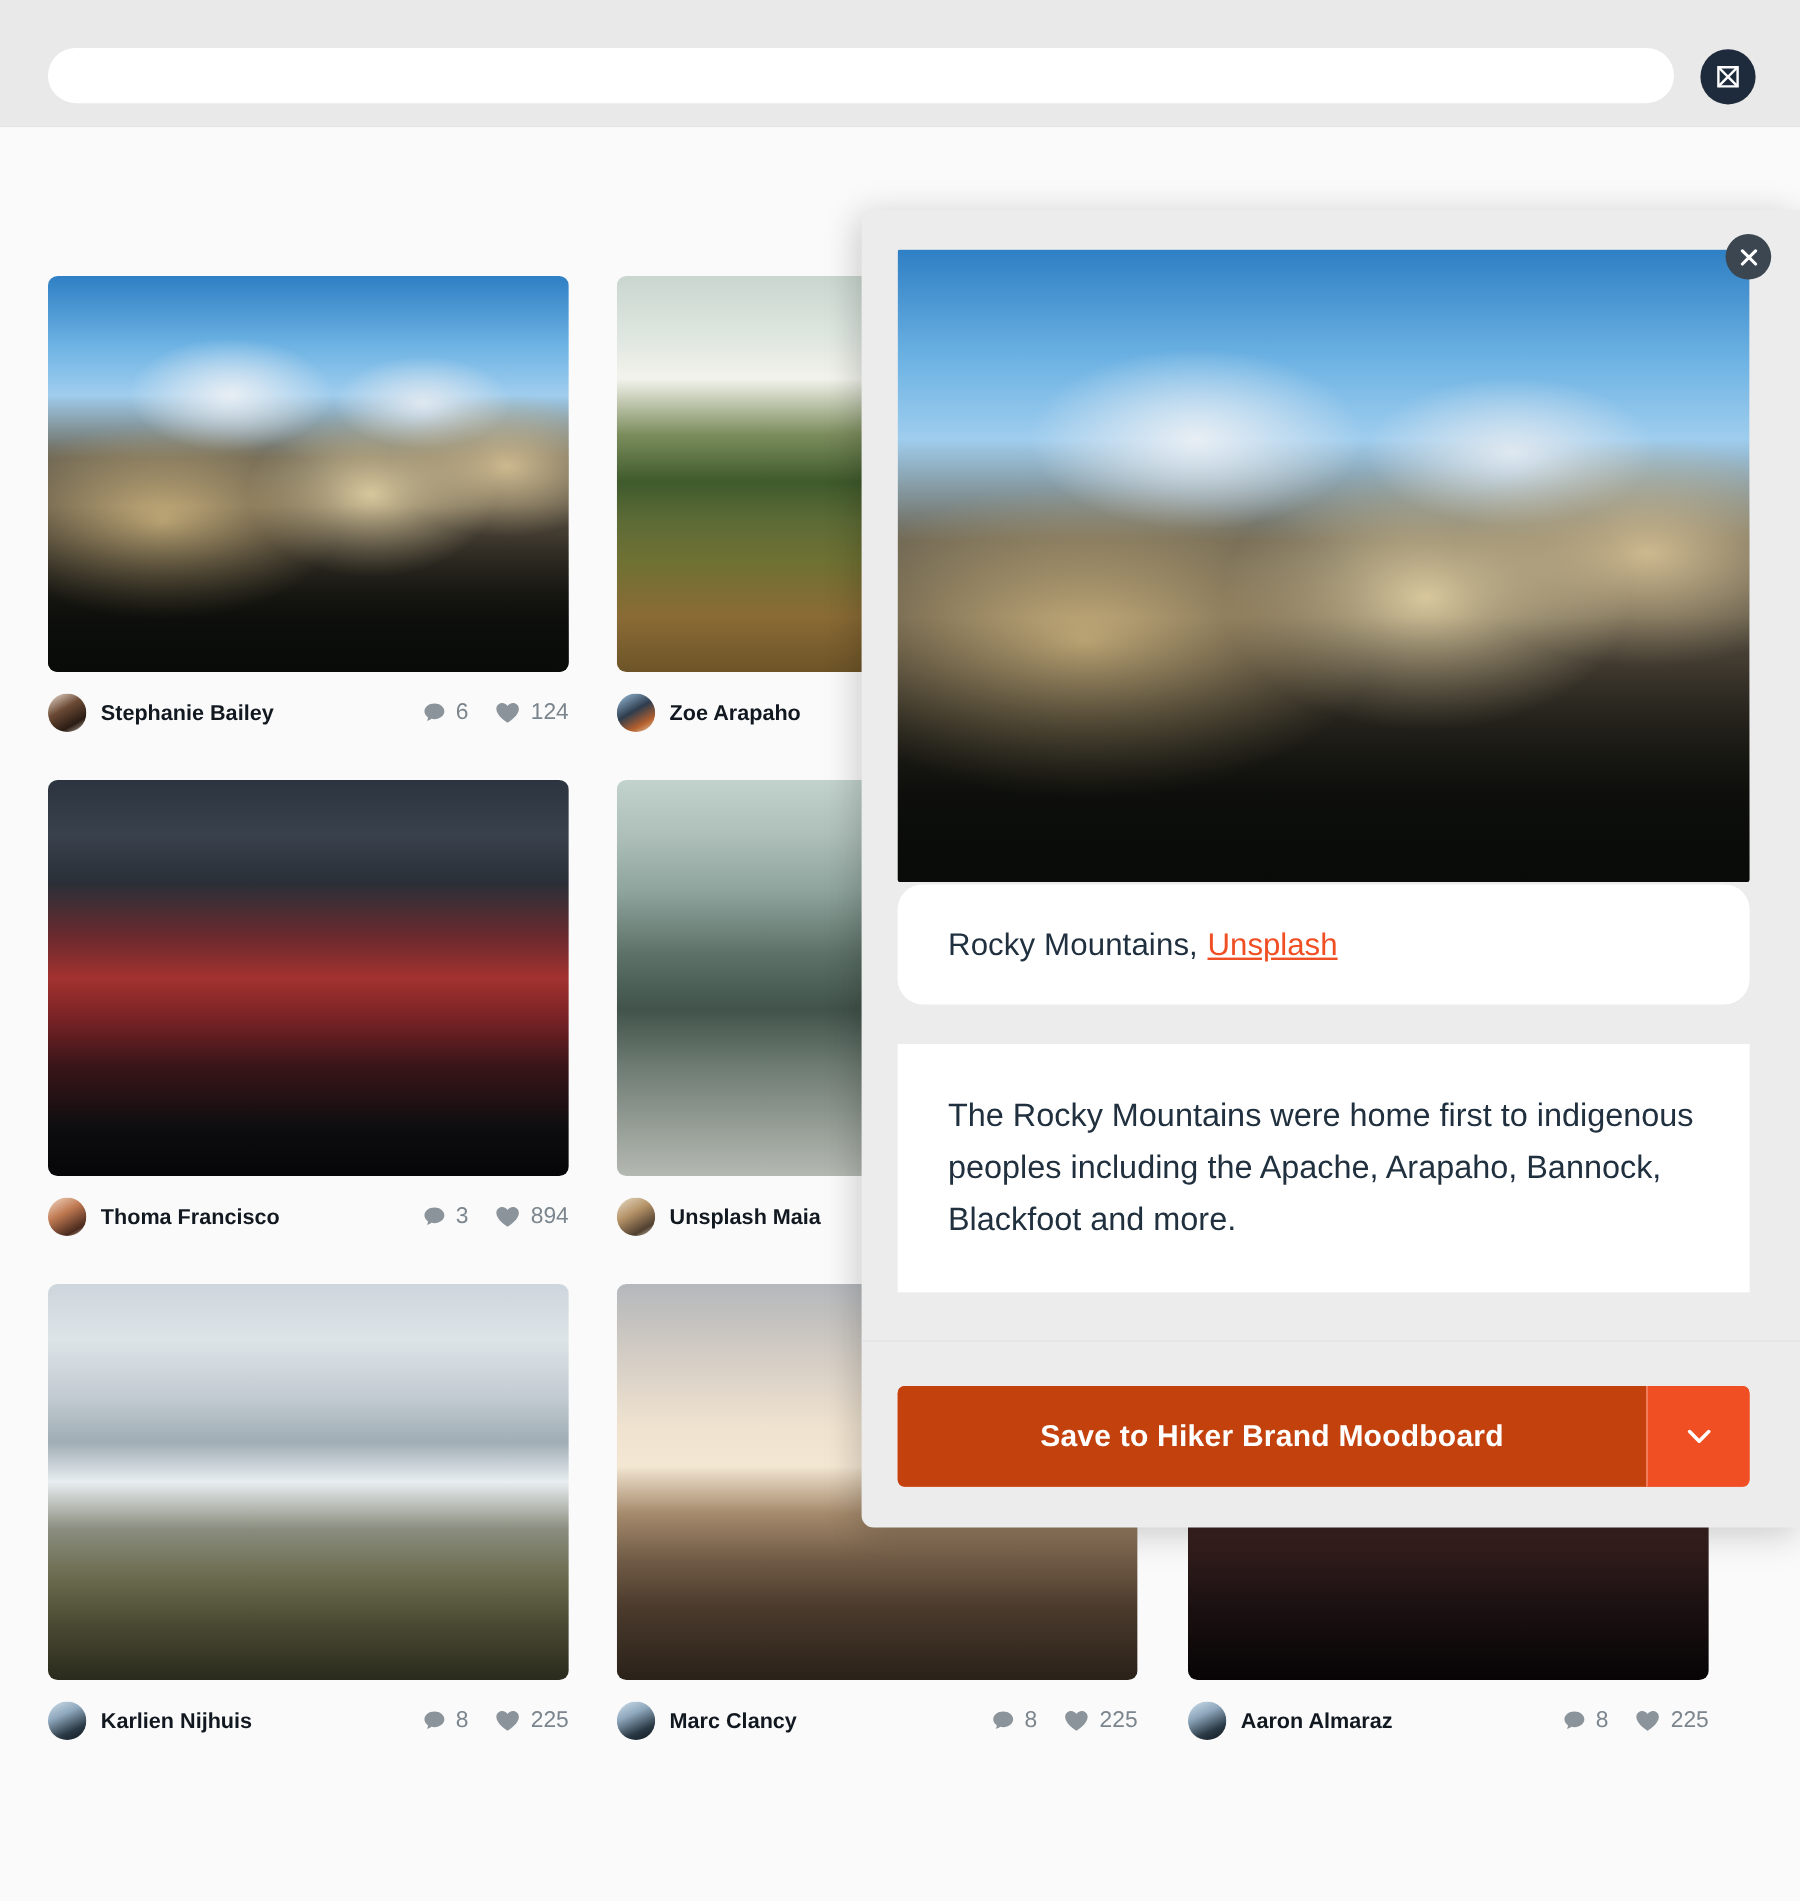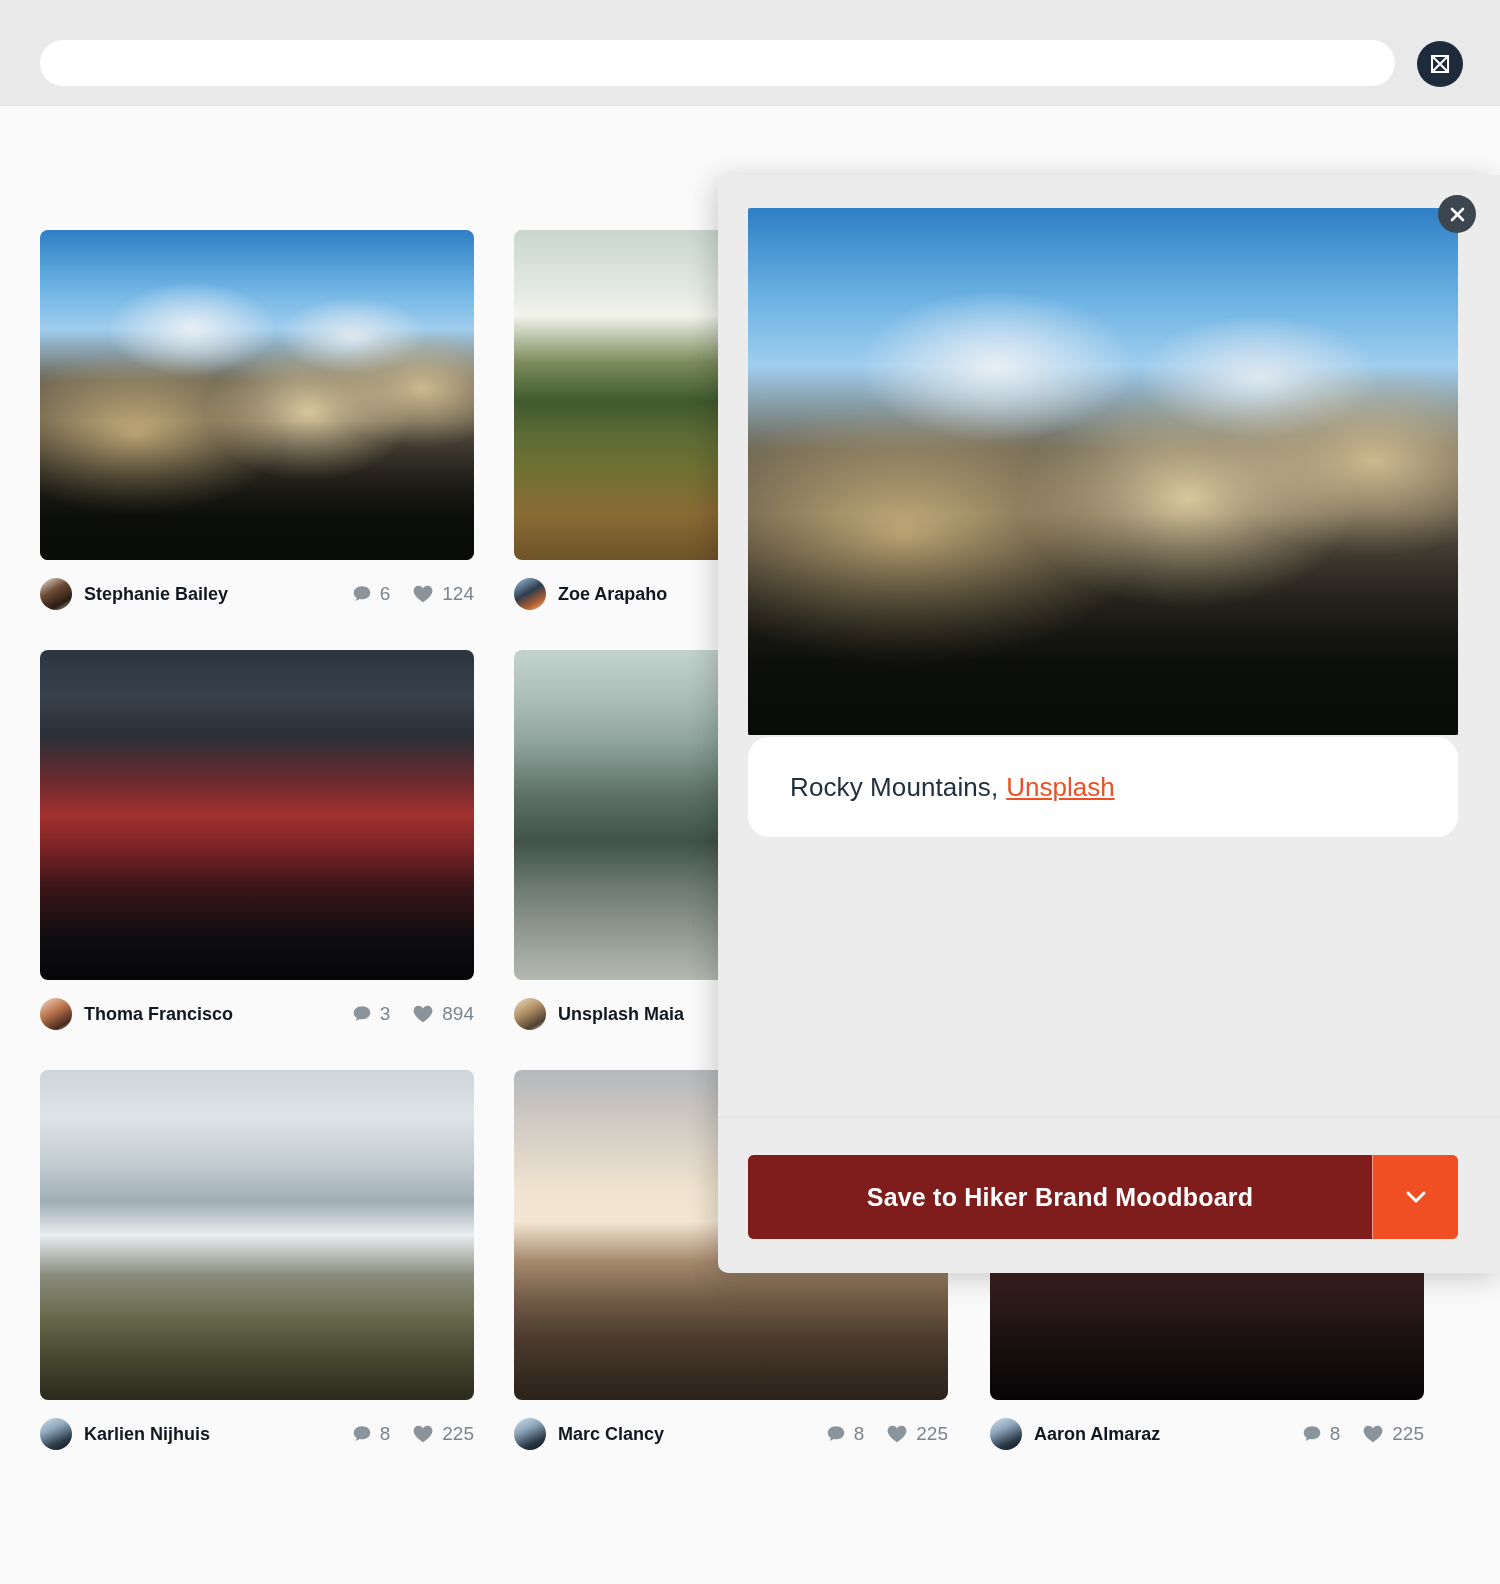--- a/index.html
+++ b/index.html
@@ -219,21 +219,21 @@
     width: 710px;
     height: 84px;
     display: flex;
     border-radius: 6px;
     overflow: hidden;
     background: #f04e23;
   }
   .save-btn {
     flex: 1 1 auto;
     border: none;
-    background: #7f1d1d;
+    background: #c2410c;
     color: #ffffff;
     font-family: "Liberation Sans", sans-serif;
     font-size: 25px;
     font-weight: bold;
     cursor: pointer;
     letter-spacing: 0.2px;
   }
   .save-caret {
     flex: 0 0 86px;
     background: #f04e23;
@@ -492,20 +492,23 @@
       <svg width="17" height="17" viewBox="0 0 17 17" aria-hidden="true">
         <path d="M3 3 L14 14 M14 3 L3 14" stroke="#ffffff" stroke-width="2.6" stroke-linecap="round"></path>
       </svg>
     </button>
 
     <div class="panel-title">
       <span class="t">Rocky Mountains,</span>
       <a class="src" href="#">Unsplash</a>
     </div>
 
+    <div class="panel-desc">
+      <p>The Rocky Mountains were home first to indigenous peoples including the Apache, Arapaho, Bannock, Blackfoot and more.</p>
+    </div>
 
     <div class="modal-divider"></div>
 
     <div class="save-row">
       <button class="save-btn">Save to Hiker Brand Moodboard</button>
       <button class="save-caret" aria-label="More save options">
         <svg width="22" height="14" viewBox="0 0 22 14" aria-hidden="true">
           <path d="M3 3 L11 11 L19 3" fill="none" stroke="#ffffff" stroke-width="3" stroke-linecap="round" stroke-linejoin="round"></path>
         </svg>
       </button>

